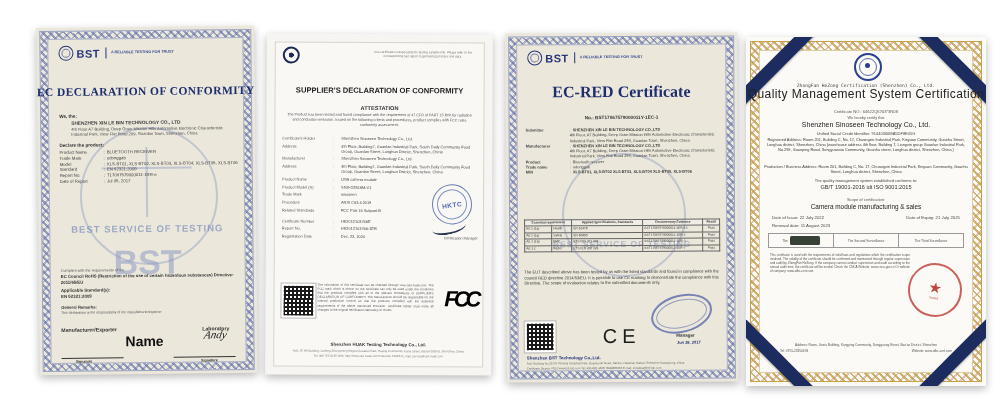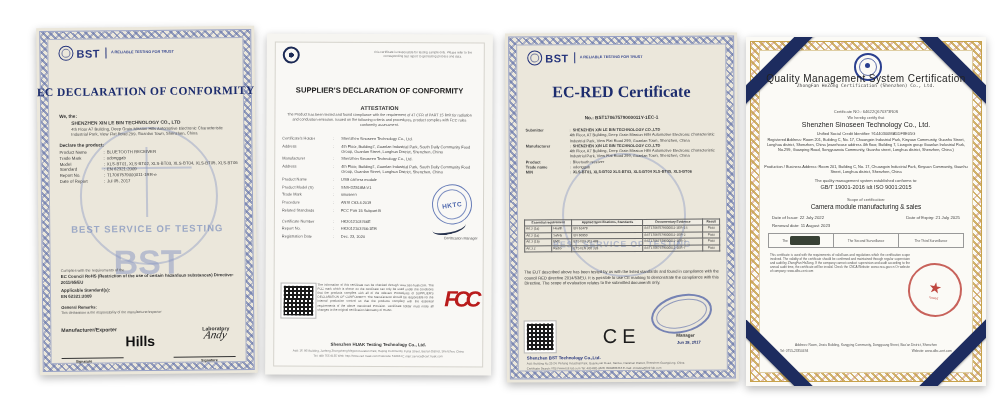--- a/index.html
+++ b/index.html
@@ -45,21 +45,21 @@
   .c2row .val{flex:1;color:#444;}
   .qr{position:absolute;background:
       repeating-linear-gradient(0deg,#1a1a1a 0 2px,transparent 2px 4px),
       repeating-linear-gradient(90deg,#1a1a1a 0 2px,rgba(255,255,255,.9) 2px 4px);
       border:2px solid #fff;outline:1px solid #bbb;}
   .stamp-hktc{position:absolute;border:1.6px solid rgba(57,86,165,.85);border-radius:50%;
       display:flex;align-items:center;justify-content:center;transform:rotate(-8deg);opacity:.9;}
   .stamp-hktc::after{content:"";position:absolute;inset:4px;border:1px solid rgba(57,86,165,.7);border-radius:50%;}
   .stamp-hktc span{font-size:6.5px;font-weight:bold;color:#3956a5;letter-spacing:.5px;}
   .swoosh{position:absolute;width:34px;height:12px;border-bottom:2px solid #2a3550;border-radius:50%;transform:rotate(-12deg);}
-  .fcc{font-weight:900;font-style:italic;color:#b91c1c;letter-spacing:-4px;}
+  .fcc{font-weight:900;font-style:italic;color:#000000;letter-spacing:-4px;}
 
   
   .t3{border-collapse:collapse;width:100%;}
   .t3 th,.t3 td{border:.7px solid #666;font-size:3.2px;padding:.8px 1px;color:#333;line-height:1.2;}
   .t3 th{font-weight:bold;text-align:center;background:rgba(255,255,255,.25);}
   .t3 td{text-align:left;}
   .t3 td.ctr{text-align:center;}
   .stamp-oval{position:absolute;width:58px;height:34px;border:2px solid rgba(62,84,160,.8);border-radius:50%;
      transform:rotate(-14deg);opacity:.85;}
   .stamp-oval::after{content:"";position:absolute;inset:3px;border:1px solid rgba(62,84,160,.6);border-radius:50%;}
@@ -151,21 +151,21 @@
 
     <div class="abs" style="left:22px;top:241px;font-size:3.8px;color:#555;">Complies with the requirements of the</div>
     <div class="abs" style="left:22px;top:246px;width:180px;font-size:4.3px;font-weight:bold;line-height:1.3;">EC Council RoHS (Restriction of the use of certain hazardous substances) Directive-2011/65/EU</div>
     <div class="abs" style="left:22px;top:260px;font-size:4.4px;font-weight:bold;">Applicable Standard(s):</div>
     <div class="abs" style="left:22px;top:266px;font-size:4.4px;font-weight:bold;color:#3a3a3a;">EN 62321:2009</div>
     <div class="abs" style="left:22px;top:277px;font-size:4.2px;font-weight:bold;">General Remarks:</div>
     <div class="abs" style="left:22px;top:283px;font-size:3.5px;color:#555;">This declaration is the responsibility of the manufacturer/exporter</div>
 
     <div class="abs" style="left:22px;top:299px;font-size:5.2px;font-weight:bold;">Manufacturer/Exporter</div>
     <div class="abs" style="right:28px;top:299px;font-size:5.2px;font-weight:bold;">Laboratory</div>
-    <div class="abs" style="left:86px;top:306px;font-size:14px;font-weight:bold;color:#111;">Hills</div>
+    <div class="abs" style="left:86px;top:306px;font-size:14px;font-weight:bold;color:#111;">Name</div>
     <div class="abs serif" style="right:30px;top:302px;font-size:11px;font-style:italic;transform:skewX(-12deg);color:#222;">Andy</div>
     <div class="sigline" style="left:22px;top:330px;width:62px;"></div>
     <div class="sigline" style="right:22px;top:330px;width:62px;"></div>
     <div class="abs" style="left:36px;top:332px;font-size:3.6px;font-weight:bold;">Signature</div>
     <div class="abs" style="right:40px;top:332px;font-size:3.6px;font-weight:bold;">Signature</div>
   </div>
 
   <div class="cert paper-white" style="left:266px;top:34px;width:226px;height:341px;transform:rotate(0.3deg);">
     <div class="inner-line"></div>
 
@@ -364,21 +364,21 @@
     <div class="lace-gold"></div>
     <div class="lace-inner-gold"></div>
     <div class="ribbon" style="left:-36px;top:22px;transform:rotate(-45deg);"></div>
     <div class="ribbon" style="right:-36px;top:22px;transform:rotate(45deg);"></div>
     <div class="ribbon" style="left:-36px;bottom:22px;transform:rotate(45deg);"></div>
     <div class="ribbon" style="right:-36px;bottom:22px;transform:rotate(-45deg);"></div>
 
     <div class="emblem4" style="left:108px;top:16px;"></div>
 
     <div class="abs ctr mono" style="left:0;right:0;top:46px;font-size:4.6px;color:#444;">ZhongFan HeZong Certification (Shenzhen) Co., Ltd.</div>
-    <div class="abs ctr" style="left:0;right:0;top:36px;font-size:10px;color:#222;letter-spacing:.4px;font-weight:500;">Quality Management System Certification</div>
+    <div class="abs ctr" style="left:0;right:0;top:50px;font-size:12px;color:#222;letter-spacing:.4px;font-weight:500;">Quality Management System Certification</div>
 
     <div class="abs ctr" style="left:0;right:0;top:72px;font-size:4.1px;color:#555;">Certificate NO.: 64622Q6703*3R0S</div>
     <div class="abs ctr" style="left:0;right:0;top:79px;font-size:3.8px;color:#555;">We hereby certify that</div>
     <div class="abs ctr" style="left:0;right:0;top:84px;font-size:7px;color:#222;">Shenzhen Sinoseen Technology Co., Ltd.</div>
     <div class="abs ctr" style="left:0;right:0;top:94px;font-size:4px;color:#444;">Unified Social Credit Identifier: 91440300MA5DF8E05G</div>
     <div class="abs ctr" style="left:14px;right:14px;top:101px;font-size:3.85px;color:#3a3a3a;line-height:1.35;">Registered Address: Room 201, Building C, No. 17, Chuangxin Industrial Park, Kinyuan Community, Guanhu Street, Longhua district, Shenzhen, China (warehouse address 4th floor, Building 7, Liangxin group Guanlan Industrial Park, No.299, Guanping Road, Songyuanxia Community, Guanhu street, Longhua district, Shenzhen, China )</div>
     <div class="abs ctr" style="left:14px;right:14px;top:128px;font-size:3.85px;color:#3a3a3a;line-height:1.35;">Production / Business Address: Room 201, Building C, No. 17, Chuangxin Industrial Park, Kinyuan Community, Guanhu Street, Longhua district, Shenzhen, China</div>
 
     <div class="abs ctr" style="left:0;right:0;top:141px;font-size:4px;color:#444;">The quality management system established conforms to:</div>
     <div class="abs ctr" style="left:0;right:0;top:147px;font-size:5.6px;color:#333;">GB/T 19001-2016 idt ISO 9001:2015</div>

